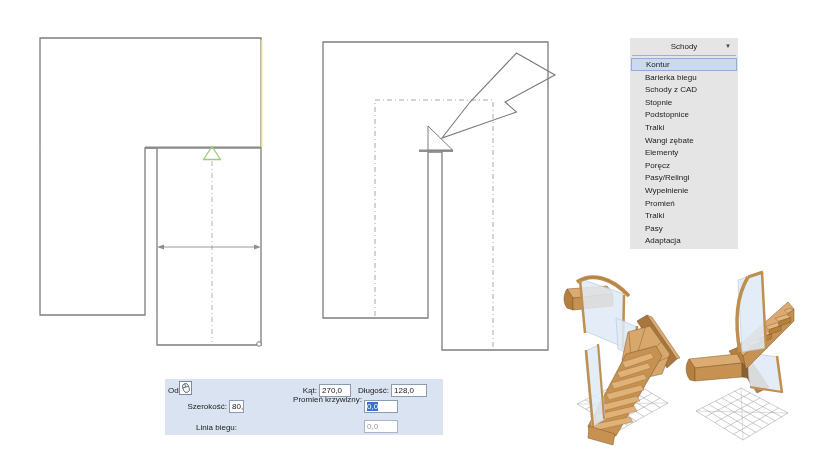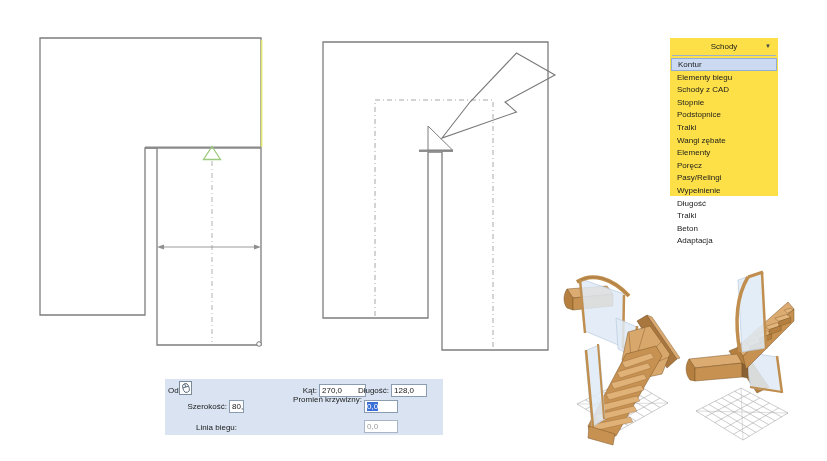--- a/index.html
+++ b/index.html
@@ -1,27 +1,27 @@
 <!DOCTYPE html>
 <html><head>
 <meta charset="utf-8">
 <style>
   html,body{margin:0;padding:0;}
   body{width:827px;height:461px;position:relative;background:#ffffff;overflow:hidden;
        font-family:"Liberation Sans", sans-serif;color:#1b1b1b;}
   #canvas-svg{position:absolute;left:0;top:0;}
 
   
-  .tool-panel{position:absolute;left:670px;top:38px;width:108px;height:158px;
-              background:#fde047;font-size:8px;}
+  .tool-panel{position:absolute;left:630px;top:38px;width:108px;height:211px;
+              background:#e5e5e5;font-size:8px;}
   .tool-panel-header{position:relative;height:17px;line-height:17px;text-align:center;
                      color:#1b1b1b;cursor:default;}
   .tool-panel-header .dd-arrow{position:absolute;right:7px;top:0;font-size:6px;color:#444;line-height:17px;}
   .tool-panel-sep{border-top:1px solid #9fb0c9;margin:0 2px 2px 2px;}
-  .menu-item{height:12.6px;line-height:12.6px;padding-left:6px;box-sizing:border-box;
+  .menu-item{height:12.6px;line-height:12.6px;padding-left:14px;box-sizing:border-box;
              border:1px solid transparent;white-space:nowrap;cursor:default;}
   .menu-item.selected{background:#ccdaf1;border:1px solid #8fadd6;margin:0 1px;}
 
   
   .params-panel{position:absolute;left:165px;top:379px;width:278px;height:56px;
                 background:#d9e3f2;font-size:8px;}
   .params-panel .lbl{position:absolute;height:10px;line-height:10px;white-space:nowrap;}
   .field{position:absolute;height:13px;box-sizing:border-box;background:#fff;
          border:1px solid #8b9bb0;line-height:11px;padding-left:2px;overflow:hidden;}
   .field .text-selected{background:#3a6fd8;color:#fff;}
@@ -143,21 +143,21 @@
   <div class="tool-panel-header">
     <span>Schody</span>
     <span class="dd-arrow">▼</span>
   </div>
   <div class="tool-panel-sep"></div>
   <div>
       <div class="menu-item selected">
     <span>Kontur</span>
   </div>
       <div class="menu-item">
-    <span>Elementy biegu</span>
+    <span>Barierka biegu</span>
   </div>
       <div class="menu-item">
     <span>Schody z CAD</span>
   </div>
       <div class="menu-item">
     <span>Stopnie</span>
   </div>
       <div class="menu-item">
     <span>Podstopnice</span>
   </div>
@@ -173,48 +173,48 @@
       <div class="menu-item">
     <span>Poręcz</span>
   </div>
       <div class="menu-item">
     <span>Pasy/Relingi</span>
   </div>
       <div class="menu-item">
     <span>Wypełnienie</span>
   </div>
       <div class="menu-item">
-    <span>Długość</span>
+    <span>Promień</span>
   </div>
       <div class="menu-item">
     <span>Tralki</span>
   </div>
       <div class="menu-item">
-    <span>Beton</span>
+    <span>Pasy</span>
   </div>
       <div class="menu-item">
     <span>Adaptacja</span>
   </div>
     </div>
 </div>
 
 <div class="params-panel">
 
   <span class="lbl" style="left:3px;top:7px;">Od:</span>
   <button class="od-btn">
     <svg width="10" height="12" viewBox="0 0 10 12">
       <g transform="rotate(-18 5 6)" stroke="#5a6b7d" fill="#ffffff" stroke-width="0.9">
         <rect x="2" y="1.5" width="6" height="9" rx="3"></rect>
         <line x1="2" y1="5" x2="8" y2="5"></line>
         <line x1="5" y1="1.5" x2="5" y2="5"></line>
       </g>
     </svg>
   </button>
   <span class="lbl" style="left:112px;width:40px;top:7px;text-align:right;">Kąt:</span>
-  <div class="field" style="left:154px;top:5px;width:47px;">
+  <div class="field" style="left:154px;top:5px;width:32px;">
     <span>270,0</span>
   </div>
   <span class="lbl" style="left:186px;width:38px;top:7px;text-align:right;">Długość:</span>
   <div class="field" style="left:226px;top:5px;width:36px;">
     <span>128,0</span>
   </div>
 
   <span class="lbl" style="left:10px;width:52px;top:23px;text-align:right;">Szerokość:</span>
   <div class="field" style="left:64px;top:21px;width:15px;">
     <span>80,0</span>

